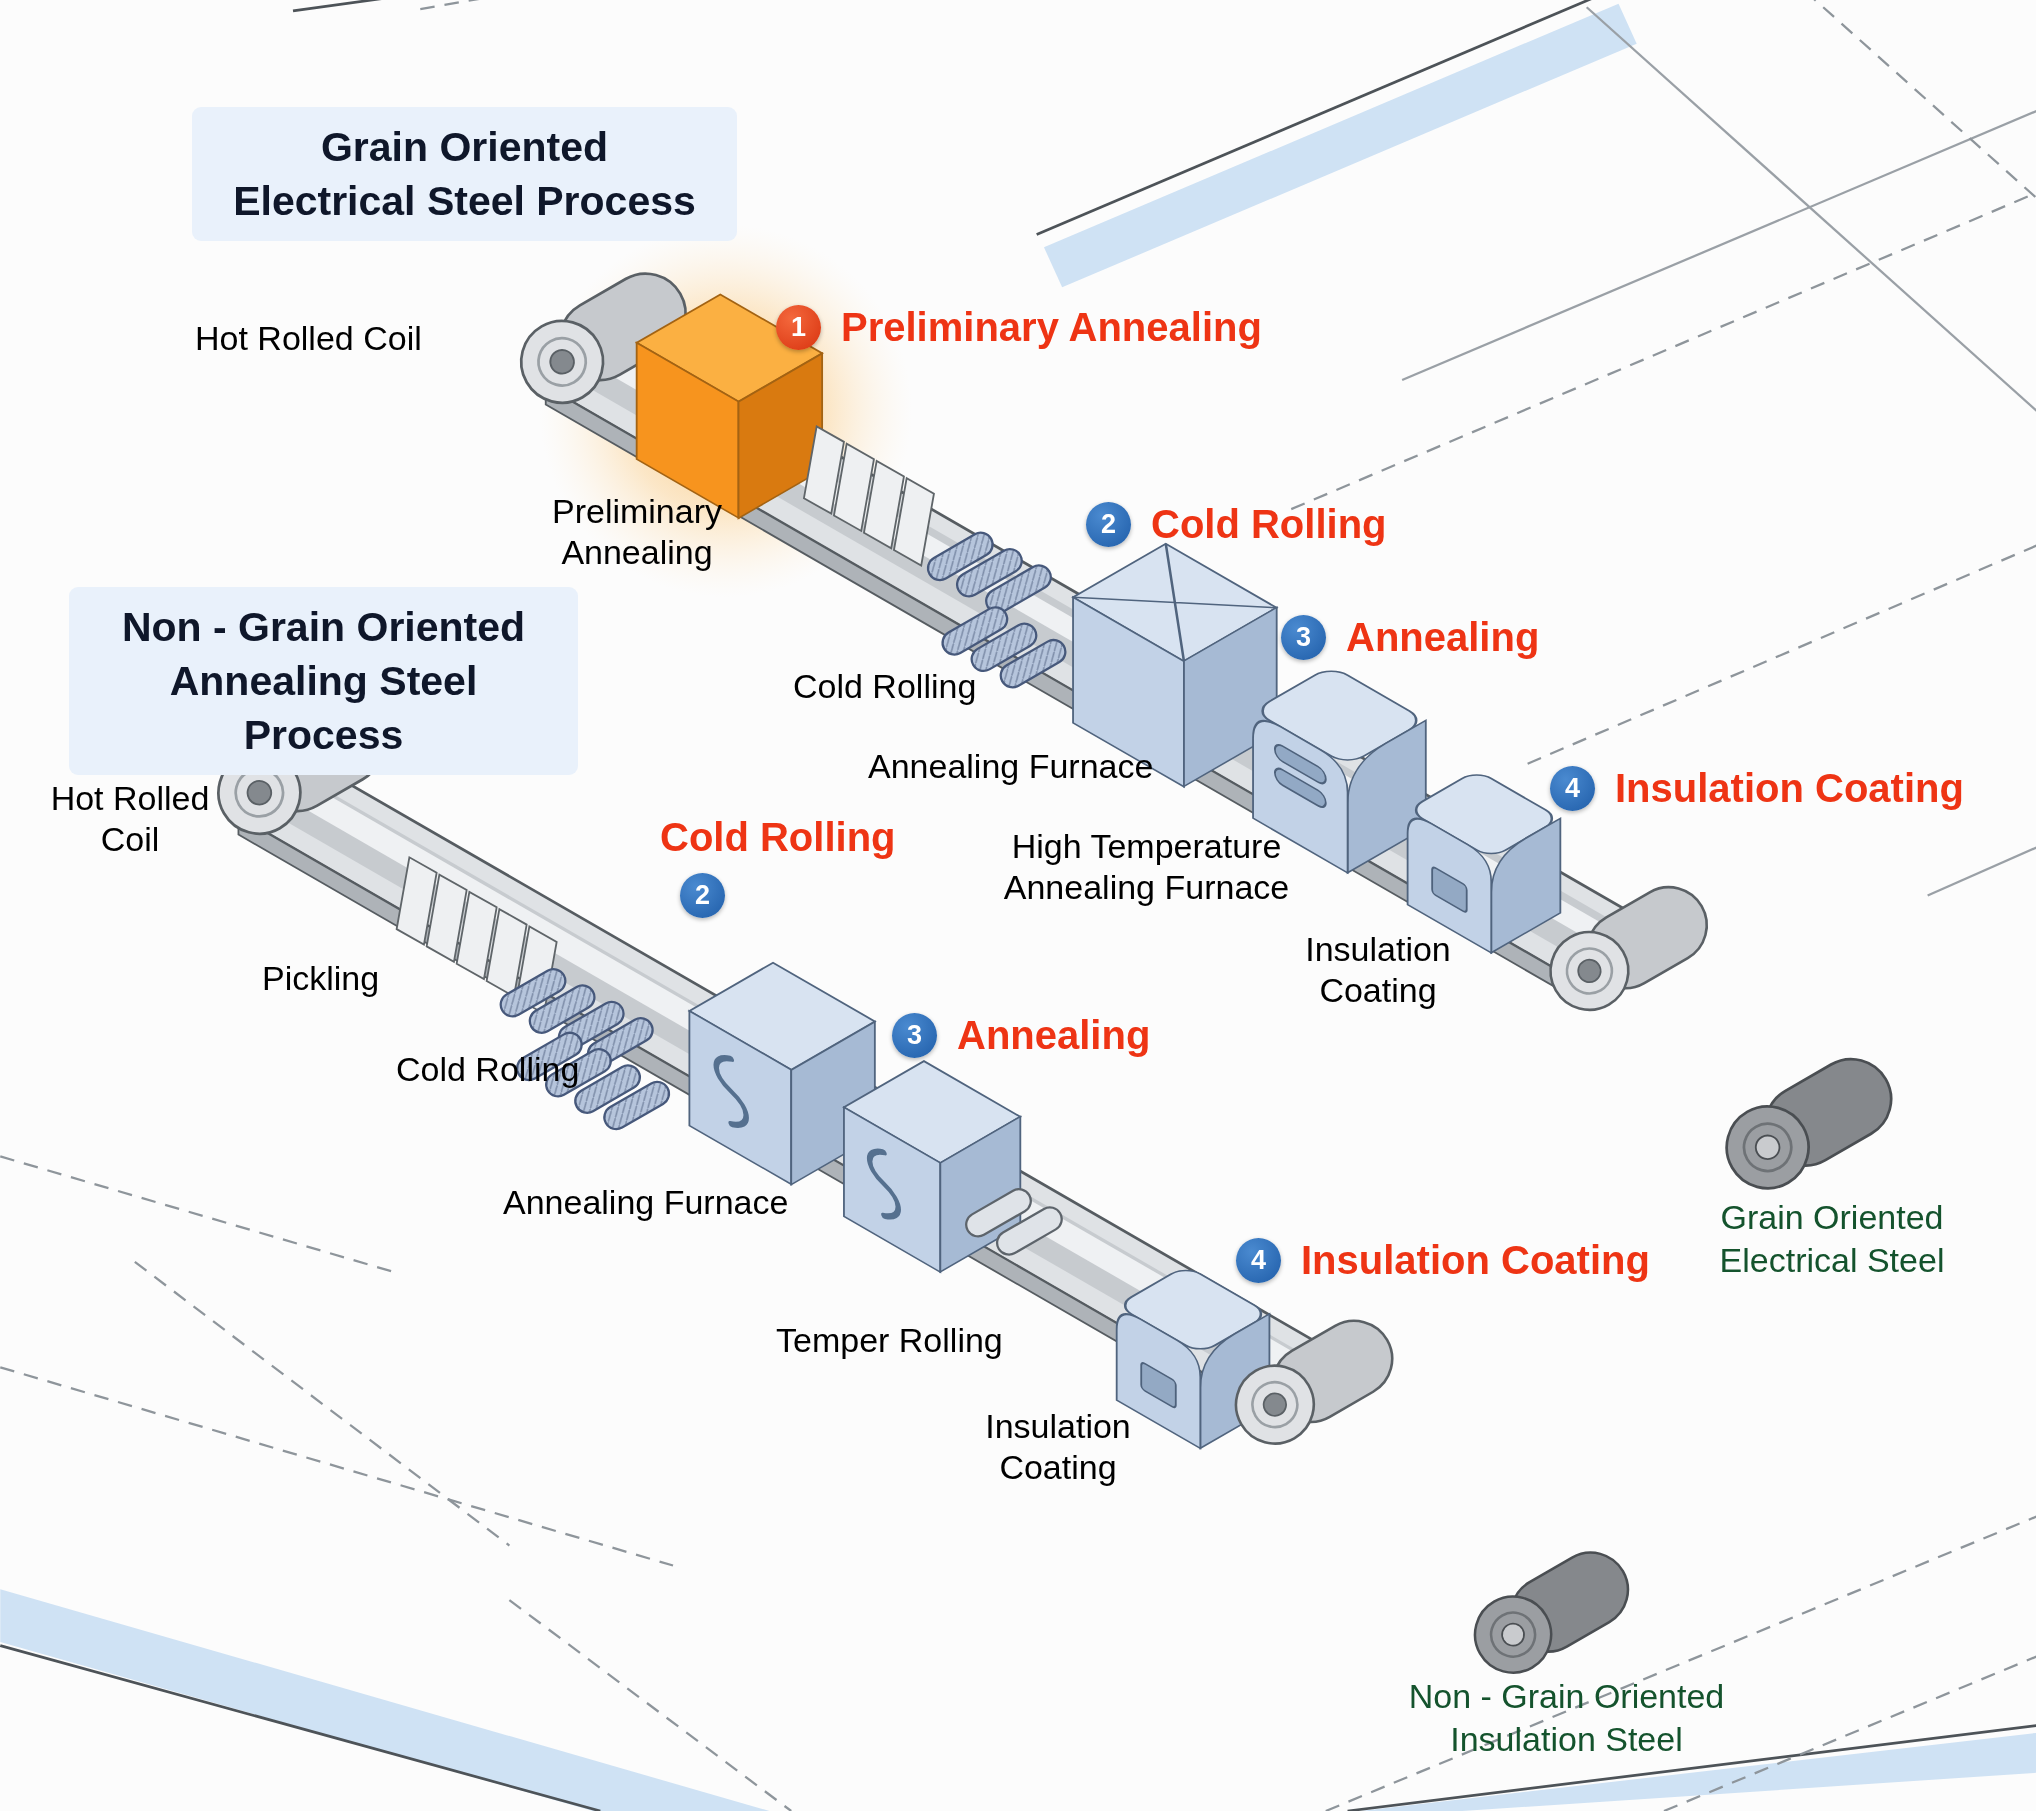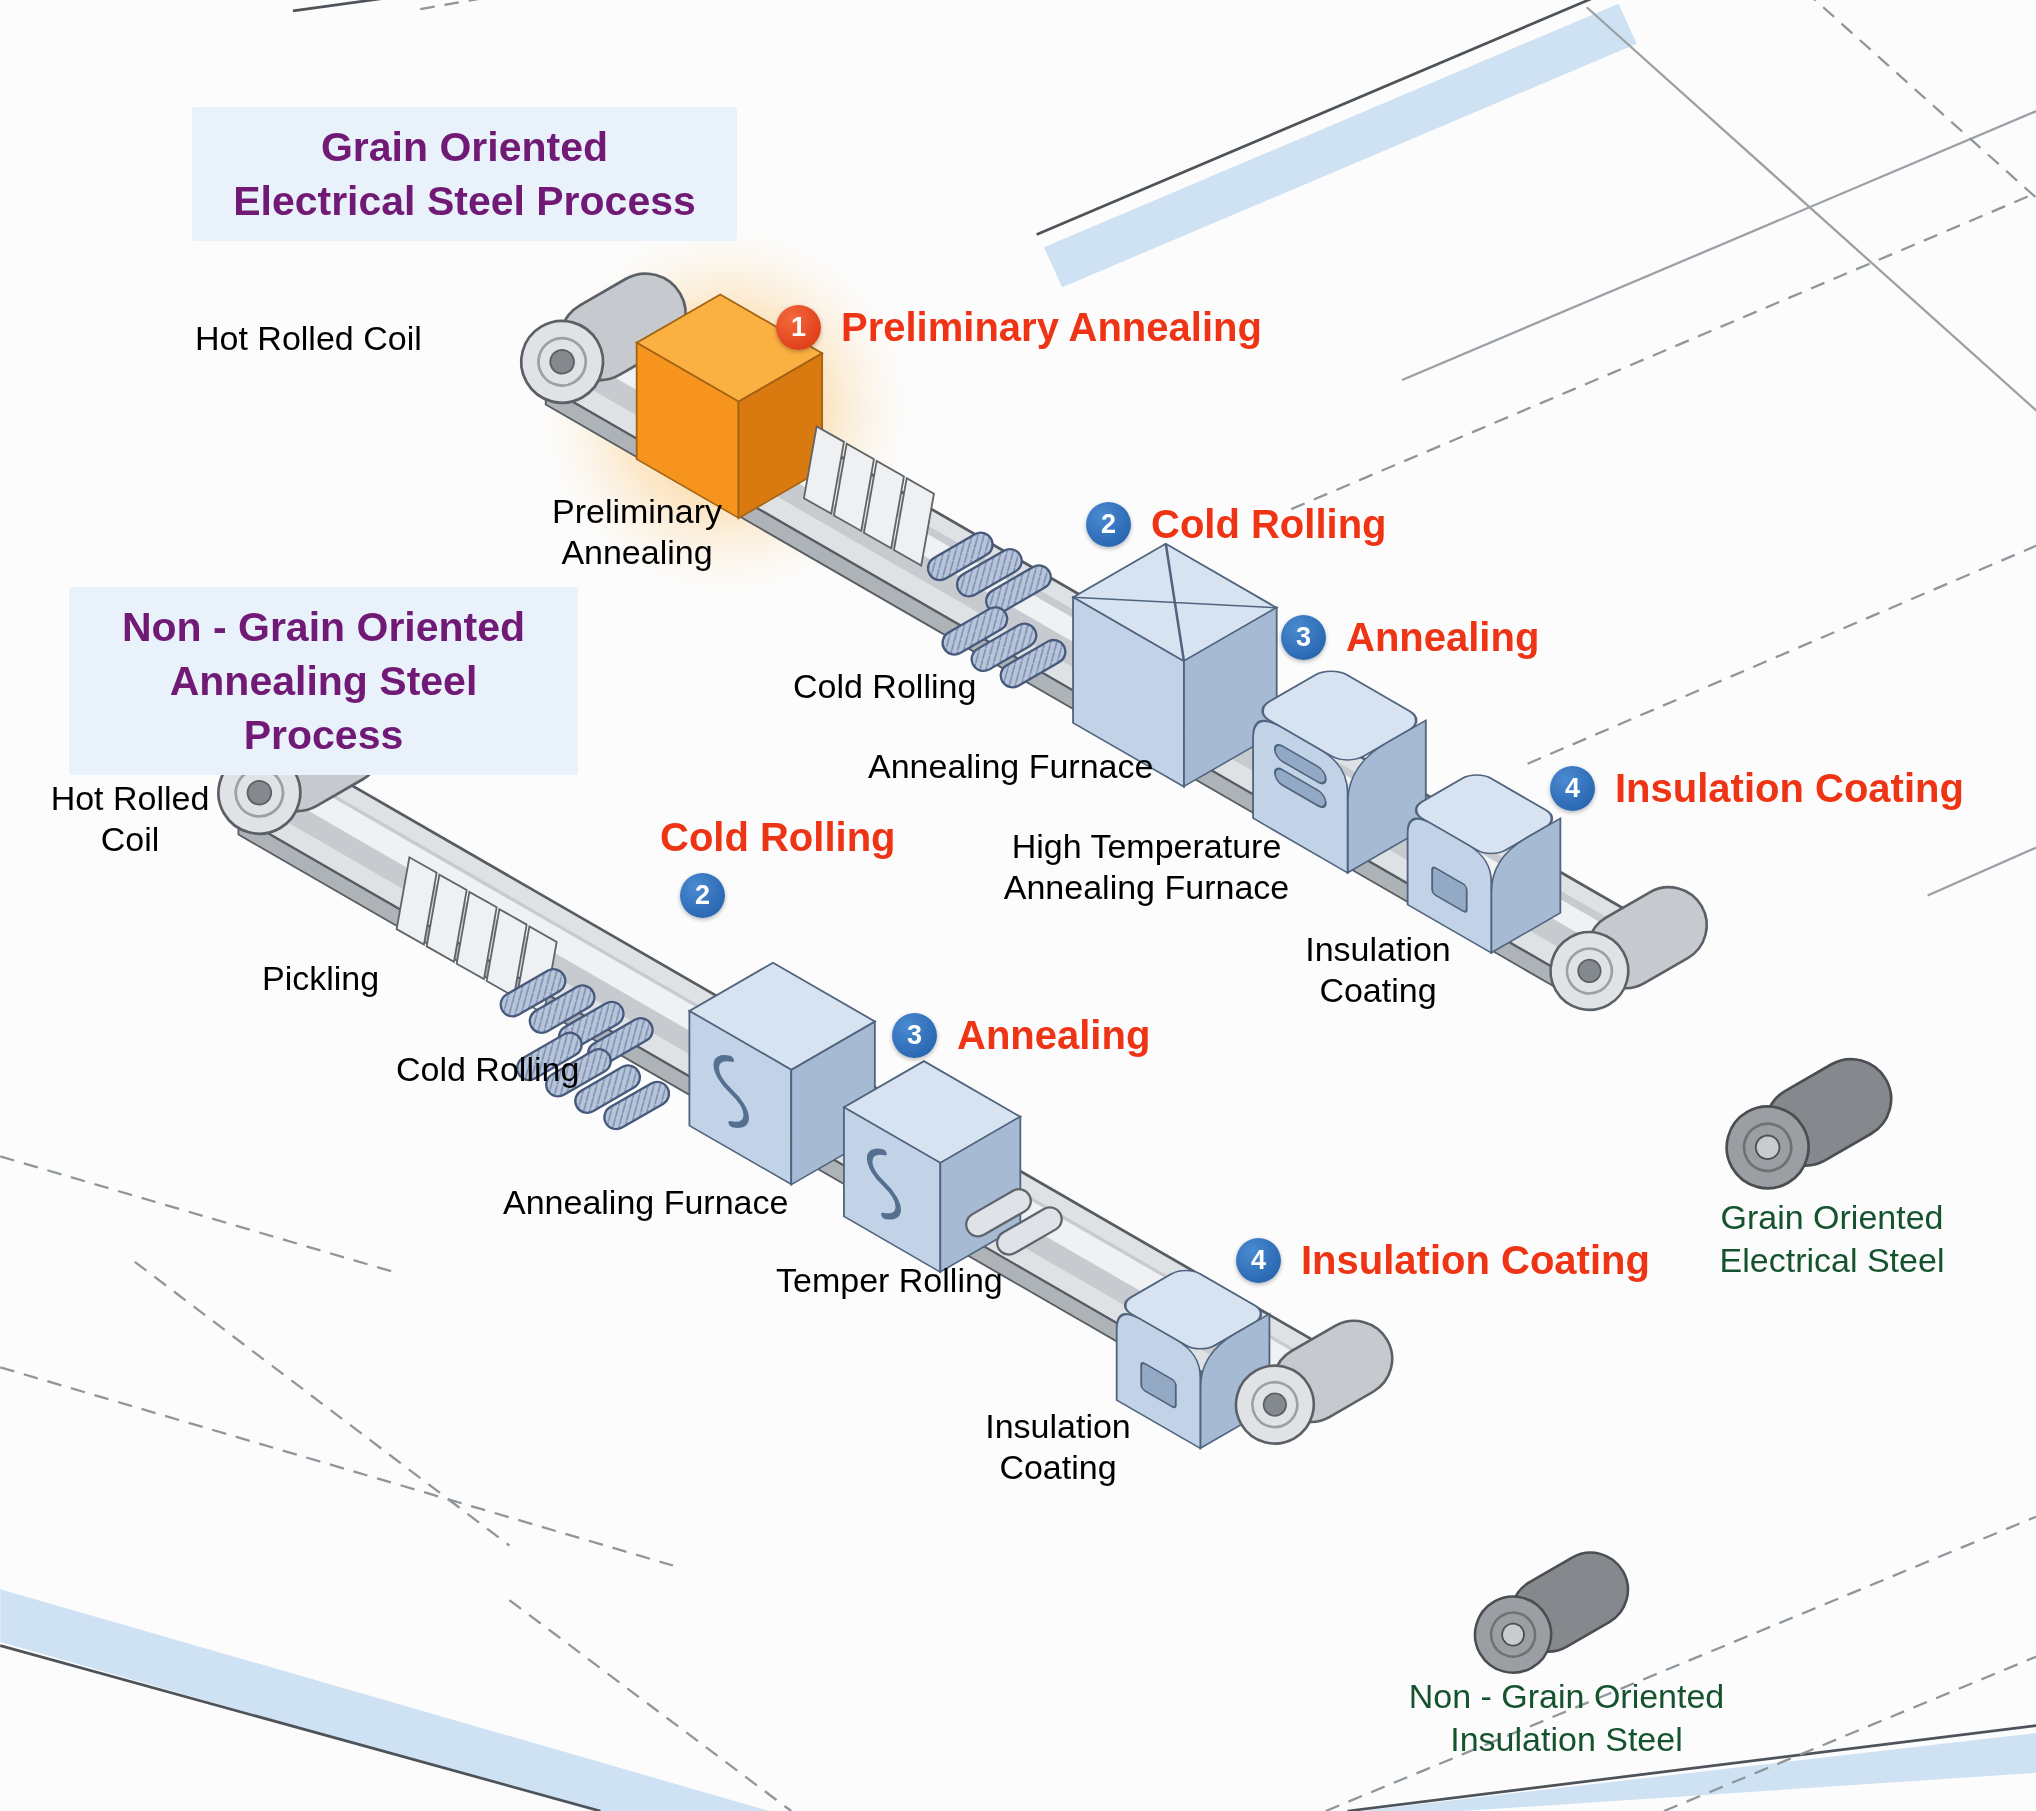--- a/index.html
+++ b/index.html
@@ -10,23 +10,23 @@
   }
   svg{position:absolute;left:0;top:0;}
   .bg-svg{z-index:0;}
   .mach-svg{z-index:1;}
   .ln{stroke:#4d5358;stroke-width:3;fill:none;}
   .ln-th{stroke:#9aa0a6;stroke-width:2.5;fill:none;}
   .ln-d{stroke:#8e959b;stroke-width:2.5;fill:none;stroke-dasharray:16 11;}
   .stripe{fill:#cfe2f4;}
   .title-box{
     position:absolute;z-index:2;
-    background:#e9f1fb;color:#701a75;font-weight:bold;
+    background:#e9f1fb;color:#0f172a;font-weight:bold;
     font-size:41px;line-height:1.32;text-align:center;
-    padding:12.7px 18px;border-radius:2px;white-space:pre-line;
+    padding:12.7px 18px;border-radius:9px;white-space:pre-line;
   }
   .station{
     position:absolute;z-index:2;font-size:34px;color:#000000;
     white-space:nowrap;line-height:1.22;
   }
   .station.wrap{white-space:normal;text-align:center;}
   .out-label{
     position:absolute;z-index:2;font-size:34px;color:#14532d;
     text-align:center;line-height:1.25;
   }
@@ -282,20 +282,20 @@
   <div class="station wrap" style="left:535px;top:491px;width:204px">Preliminary Annealing</div>
   <div class="station" style="left:793px;top:666px">Cold Rolling</div>
   <div class="station" style="left:868px;top:746px">Annealing Furnace</div>
   <div class="station wrap" style="left:983px;top:826px;width:327px">High Temperature Annealing Furnace</div>
   <div class="station wrap" style="left:1276px;top:929px;width:204px">Insulation Coating</div>
 
   <div class="station wrap" style="left:30px;top:778px;width:200px">Hot Rolled Coil</div>
   <div class="station" style="left:262px;top:958px">Pickling</div>
   <div class="station" style="left:396px;top:1049px">Cold Rolling</div>
   <div class="station" style="left:503px;top:1182px">Annealing Furnace</div>
-  <div class="station" style="left:776px;top:1260px">Temper Rolling</div>
+  <div class="station" style="left:776px;top:1320px">Temper Rolling</div>
   <div class="station wrap" style="left:956px;top:1406px;width:204px">Insulation Coating</div>
 
   <div class="out-label" style="left:1691px;top:1196px;width:282px">Grain Oriented Electrical Steel</div>
   <div class="out-label" style="left:1380px;top:1675px;width:373px">Non - Grain Oriented Insulation Steel</div>
 
 </div>
 
 
 </body></html>

